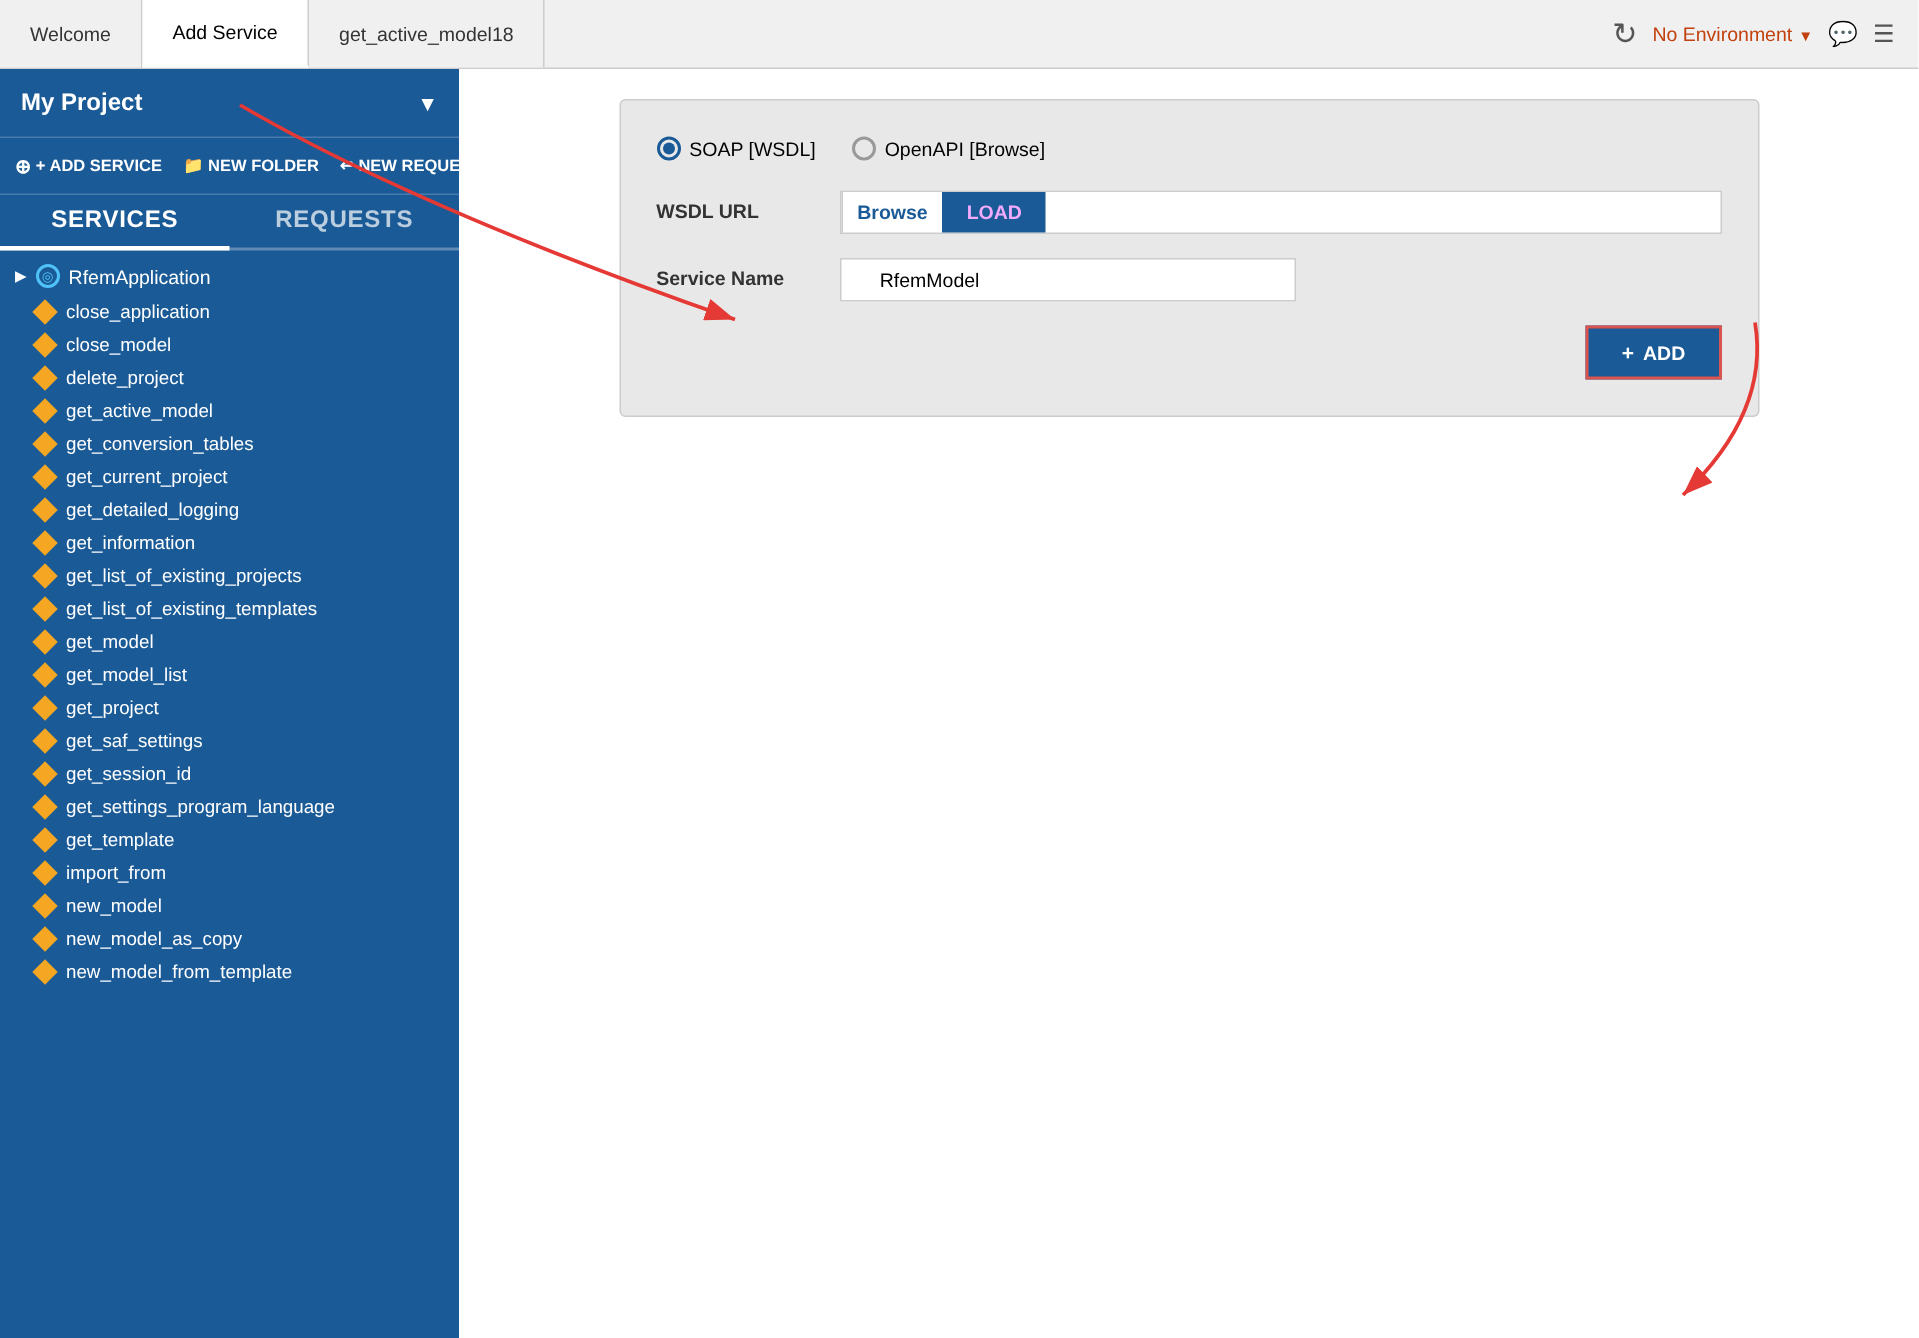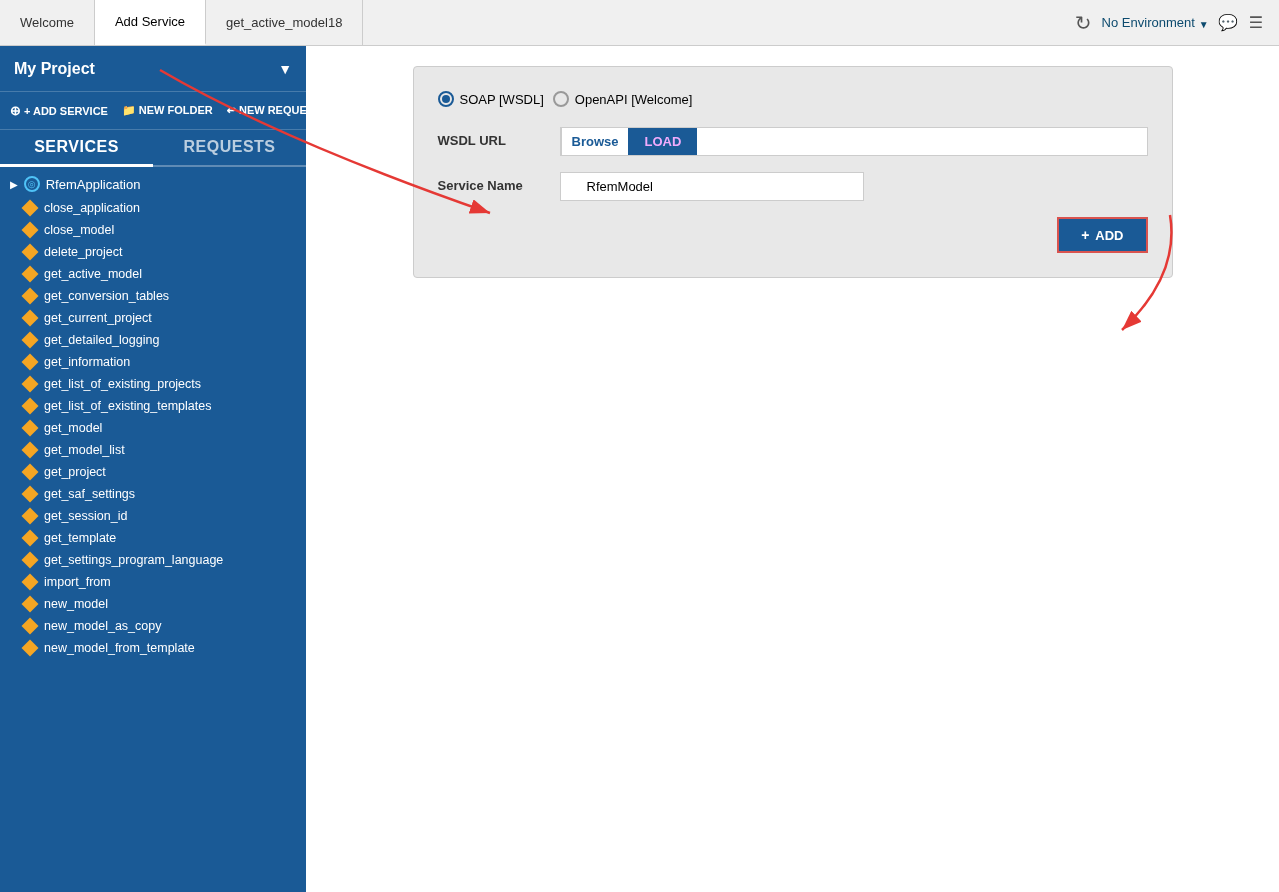--- a/index.html
+++ b/index.html
@@ -95,21 +95,21 @@
     .content-area {
       flex: 1; background: #fff; overflow: auto; padding: 20px;
     }
 
     .add-service-panel {
       background: #e8e8e8; border: 1px solid #ccc; border-radius: 4px;
       padding: 24px; max-width: 760px; margin: 0 auto;
     }
 
     .radio-group {
-      display: flex; align-items: center; gap: 9px; margin-bottom: 20px;
+      display: flex; align-items: center; gap: 24px; margin-bottom: 20px;
     }
     .radio-option {
       display: flex; align-items: center; gap: 6px; cursor: pointer; font-size: 13px;
     }
     .radio-circle {
       width: 16px; height: 16px; border-radius: 50%; border: 2px solid #1a5a96;
       display: flex; align-items: center; justify-content: center; flex-shrink: 0;
     }
     .radio-circle.selected::after {
       content: ''; width: 8px; height: 8px; border-radius: 50%; background: #1a5a96;
@@ -168,21 +168,21 @@
   </div>
   <div class="tab active">
     <span>Add Service</span>
   </div>
   <div class="tab">
     <span>get_active_model18</span>
   </div>
   <div class="tab-spacer"></div>
   <div class="tab-actions">
     <span title="Refresh" style="font-size:20px; color:#555;">↻</span>
-    <span style="font-size:13px; color:#0c4a6e; display:flex; align-items:flex-end; gap:4px;">
+    <span style="font-size:13px; color:#c2410c; display:flex; align-items:flex-end; gap:4px;">
       <span>No Environment</span>
       <span style="font-size:10px;">▼</span>
     </span>
     <span style="font-size:16px; color:#555;">💬</span>
     <span style="font-size:16px; color:#555;">☰</span>
   </div>
 </div>
 
 <div class="main-layout">
 
@@ -278,25 +278,25 @@
       <div class="sidebar-service-item">
         <span class="diamond-icon"></span>
         <span>get_saf_settings</span>
       </div>
       <div class="sidebar-service-item">
         <span class="diamond-icon"></span>
         <span>get_session_id</span>
       </div>
       <div class="sidebar-service-item">
         <span class="diamond-icon"></span>
+        <span>get_settings_program_language</span>
+      </div>
+      <div class="sidebar-service-item">
+        <span class="diamond-icon"></span>
         <span>get_template</span>
-      </div>
-      <div class="sidebar-service-item">
-        <span class="diamond-icon"></span>
-        <span>get_settings_program_language</span>
       </div>
       <div class="sidebar-service-item">
         <span class="diamond-icon"></span>
         <span>import_from</span>
       </div>
       <div class="sidebar-service-item">
         <span class="diamond-icon"></span>
         <span>new_model</span>
       </div>
       <div class="sidebar-service-item">
@@ -313,21 +313,21 @@
   <div class="content-area">
     <div class="add-service-panel">
 
       <div class="radio-group">
         <label class="radio-option">
           <div class="radio-circle selected"></div>
           <span>SOAP [WSDL]</span>
         </label>
         <label class="radio-option">
           <div class="radio-circle unselected"></div>
-          <span>OpenAPI [Welcome]</span>
+          <span>OpenAPI [Browse]</span>
         </label>
       </div>
 
       <div class="form-row">
         <div class="form-label">WSDL URL</div>
         <div class="wsdl-input-group">
           <span class="browse-link">Browse</span>
           <button class="load-button">LOAD</button>
         </div>
       </div>

